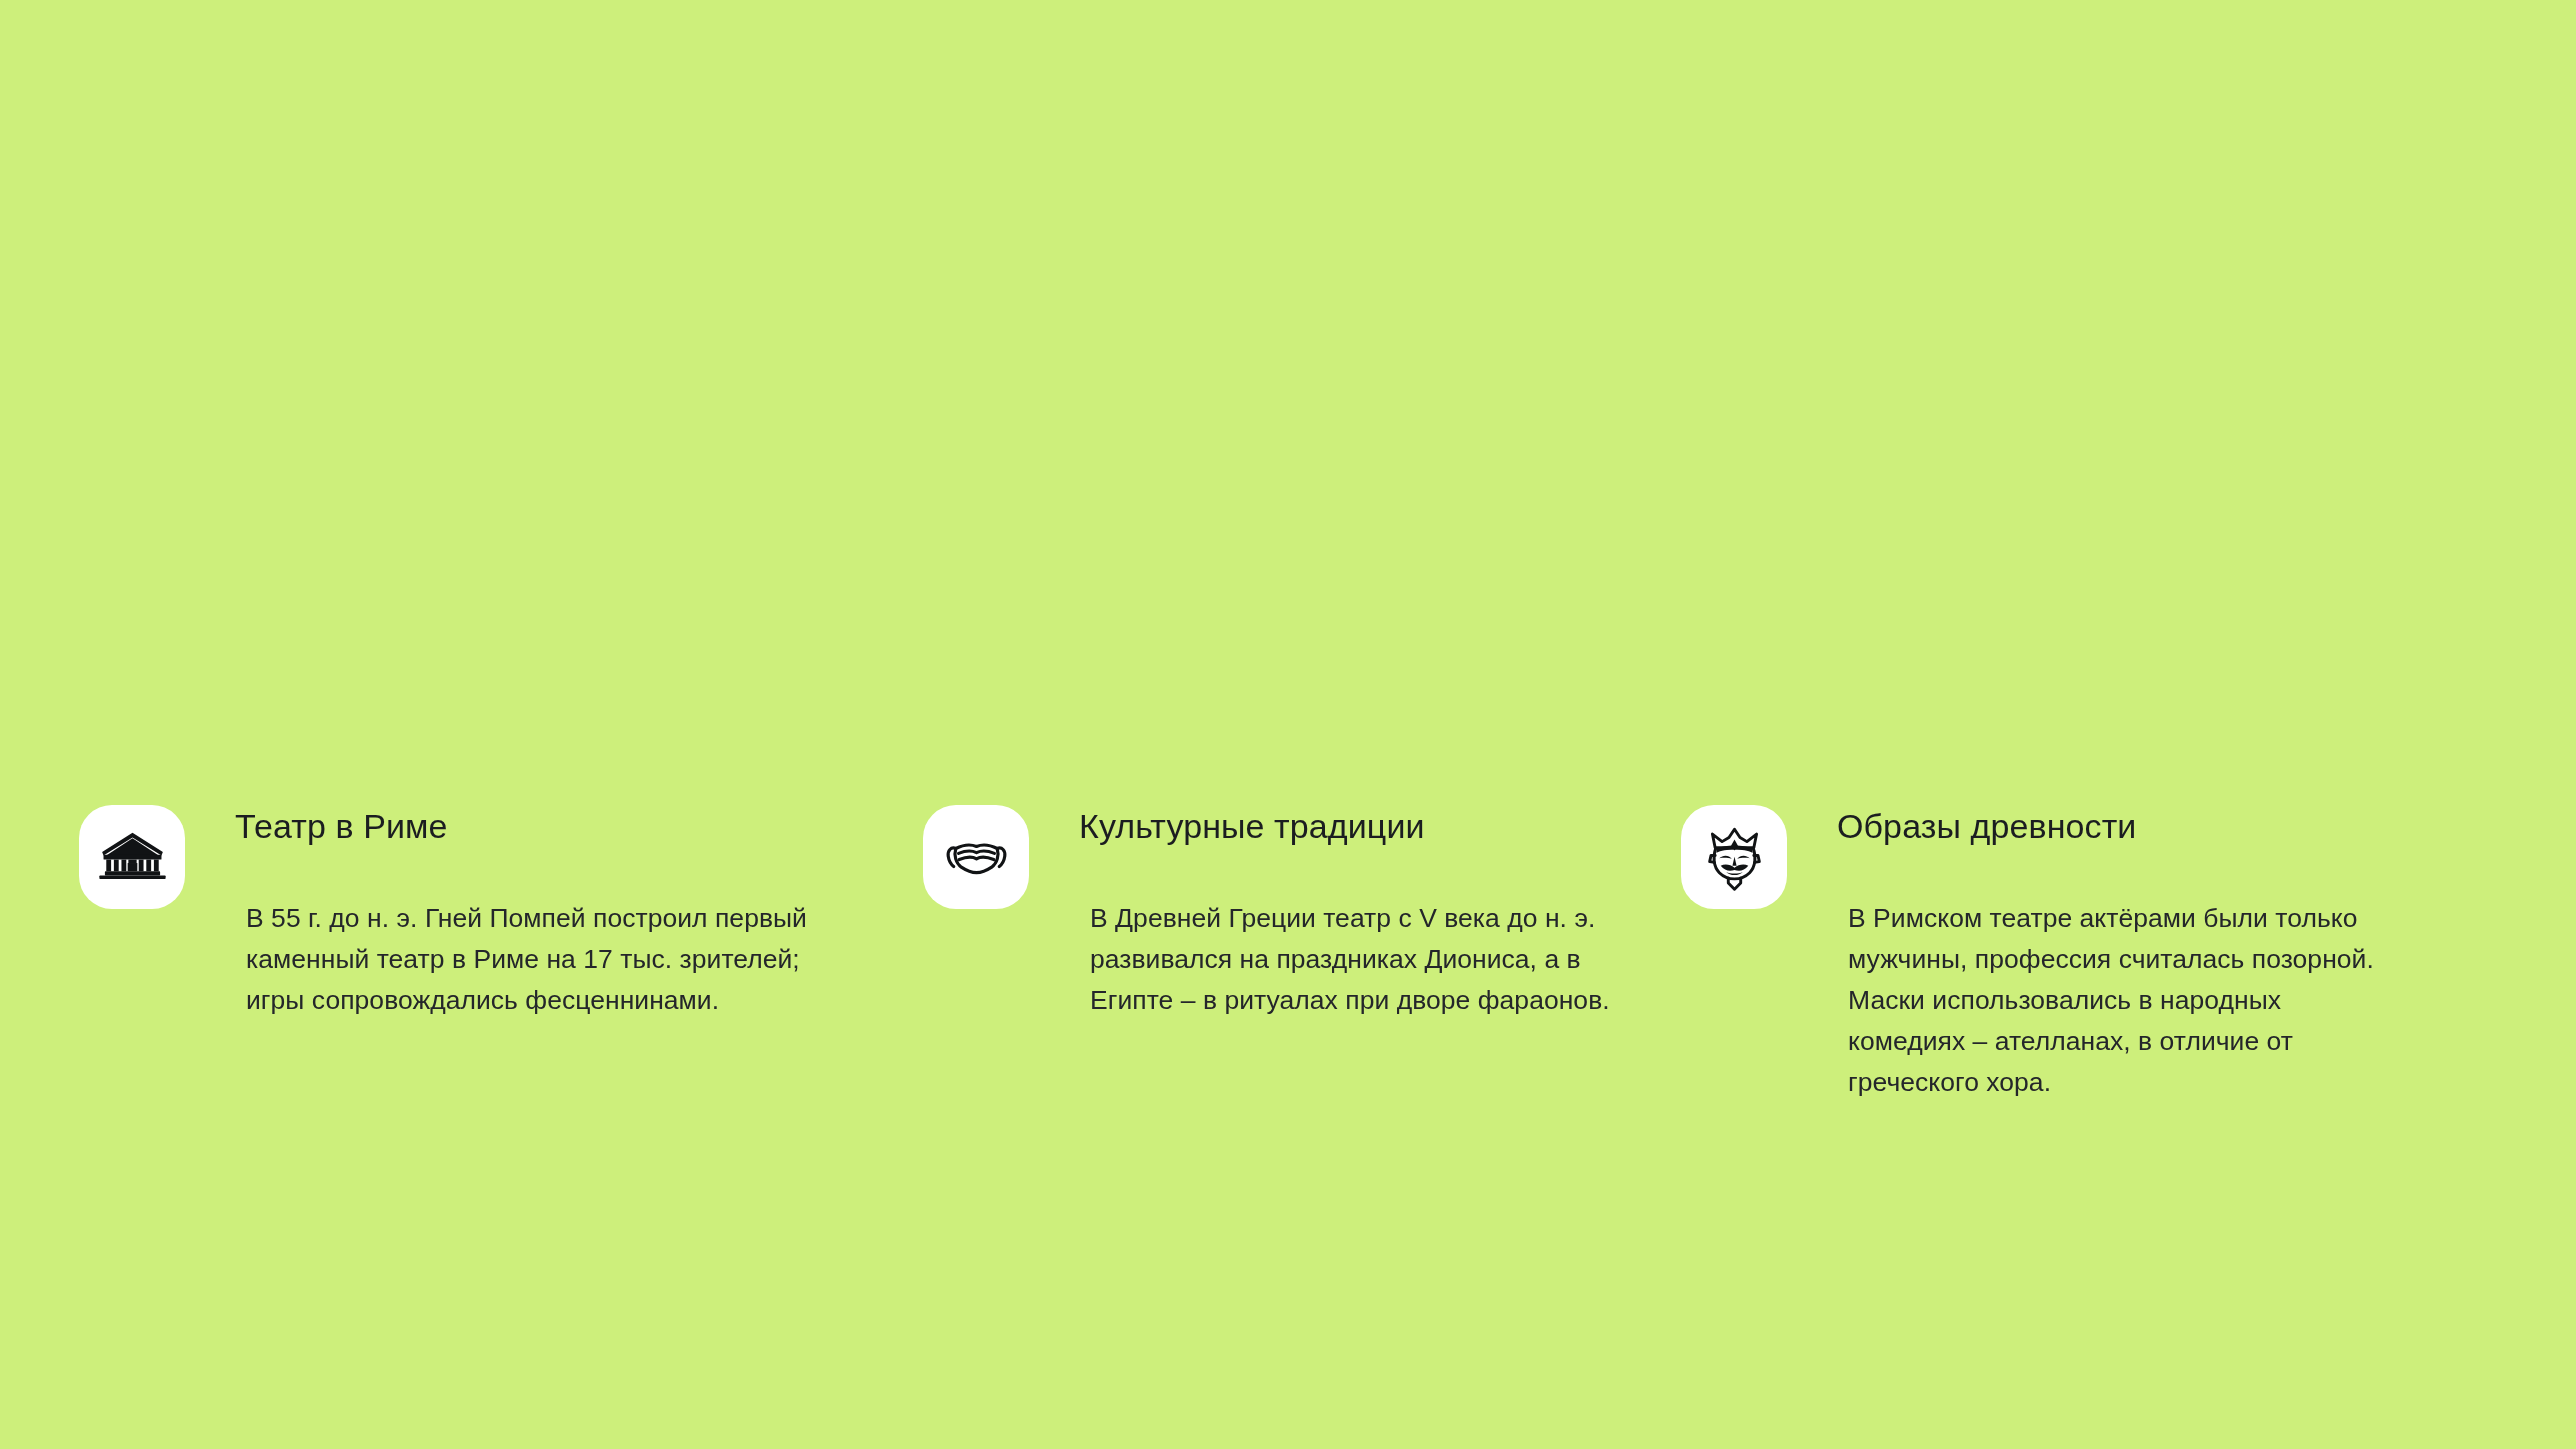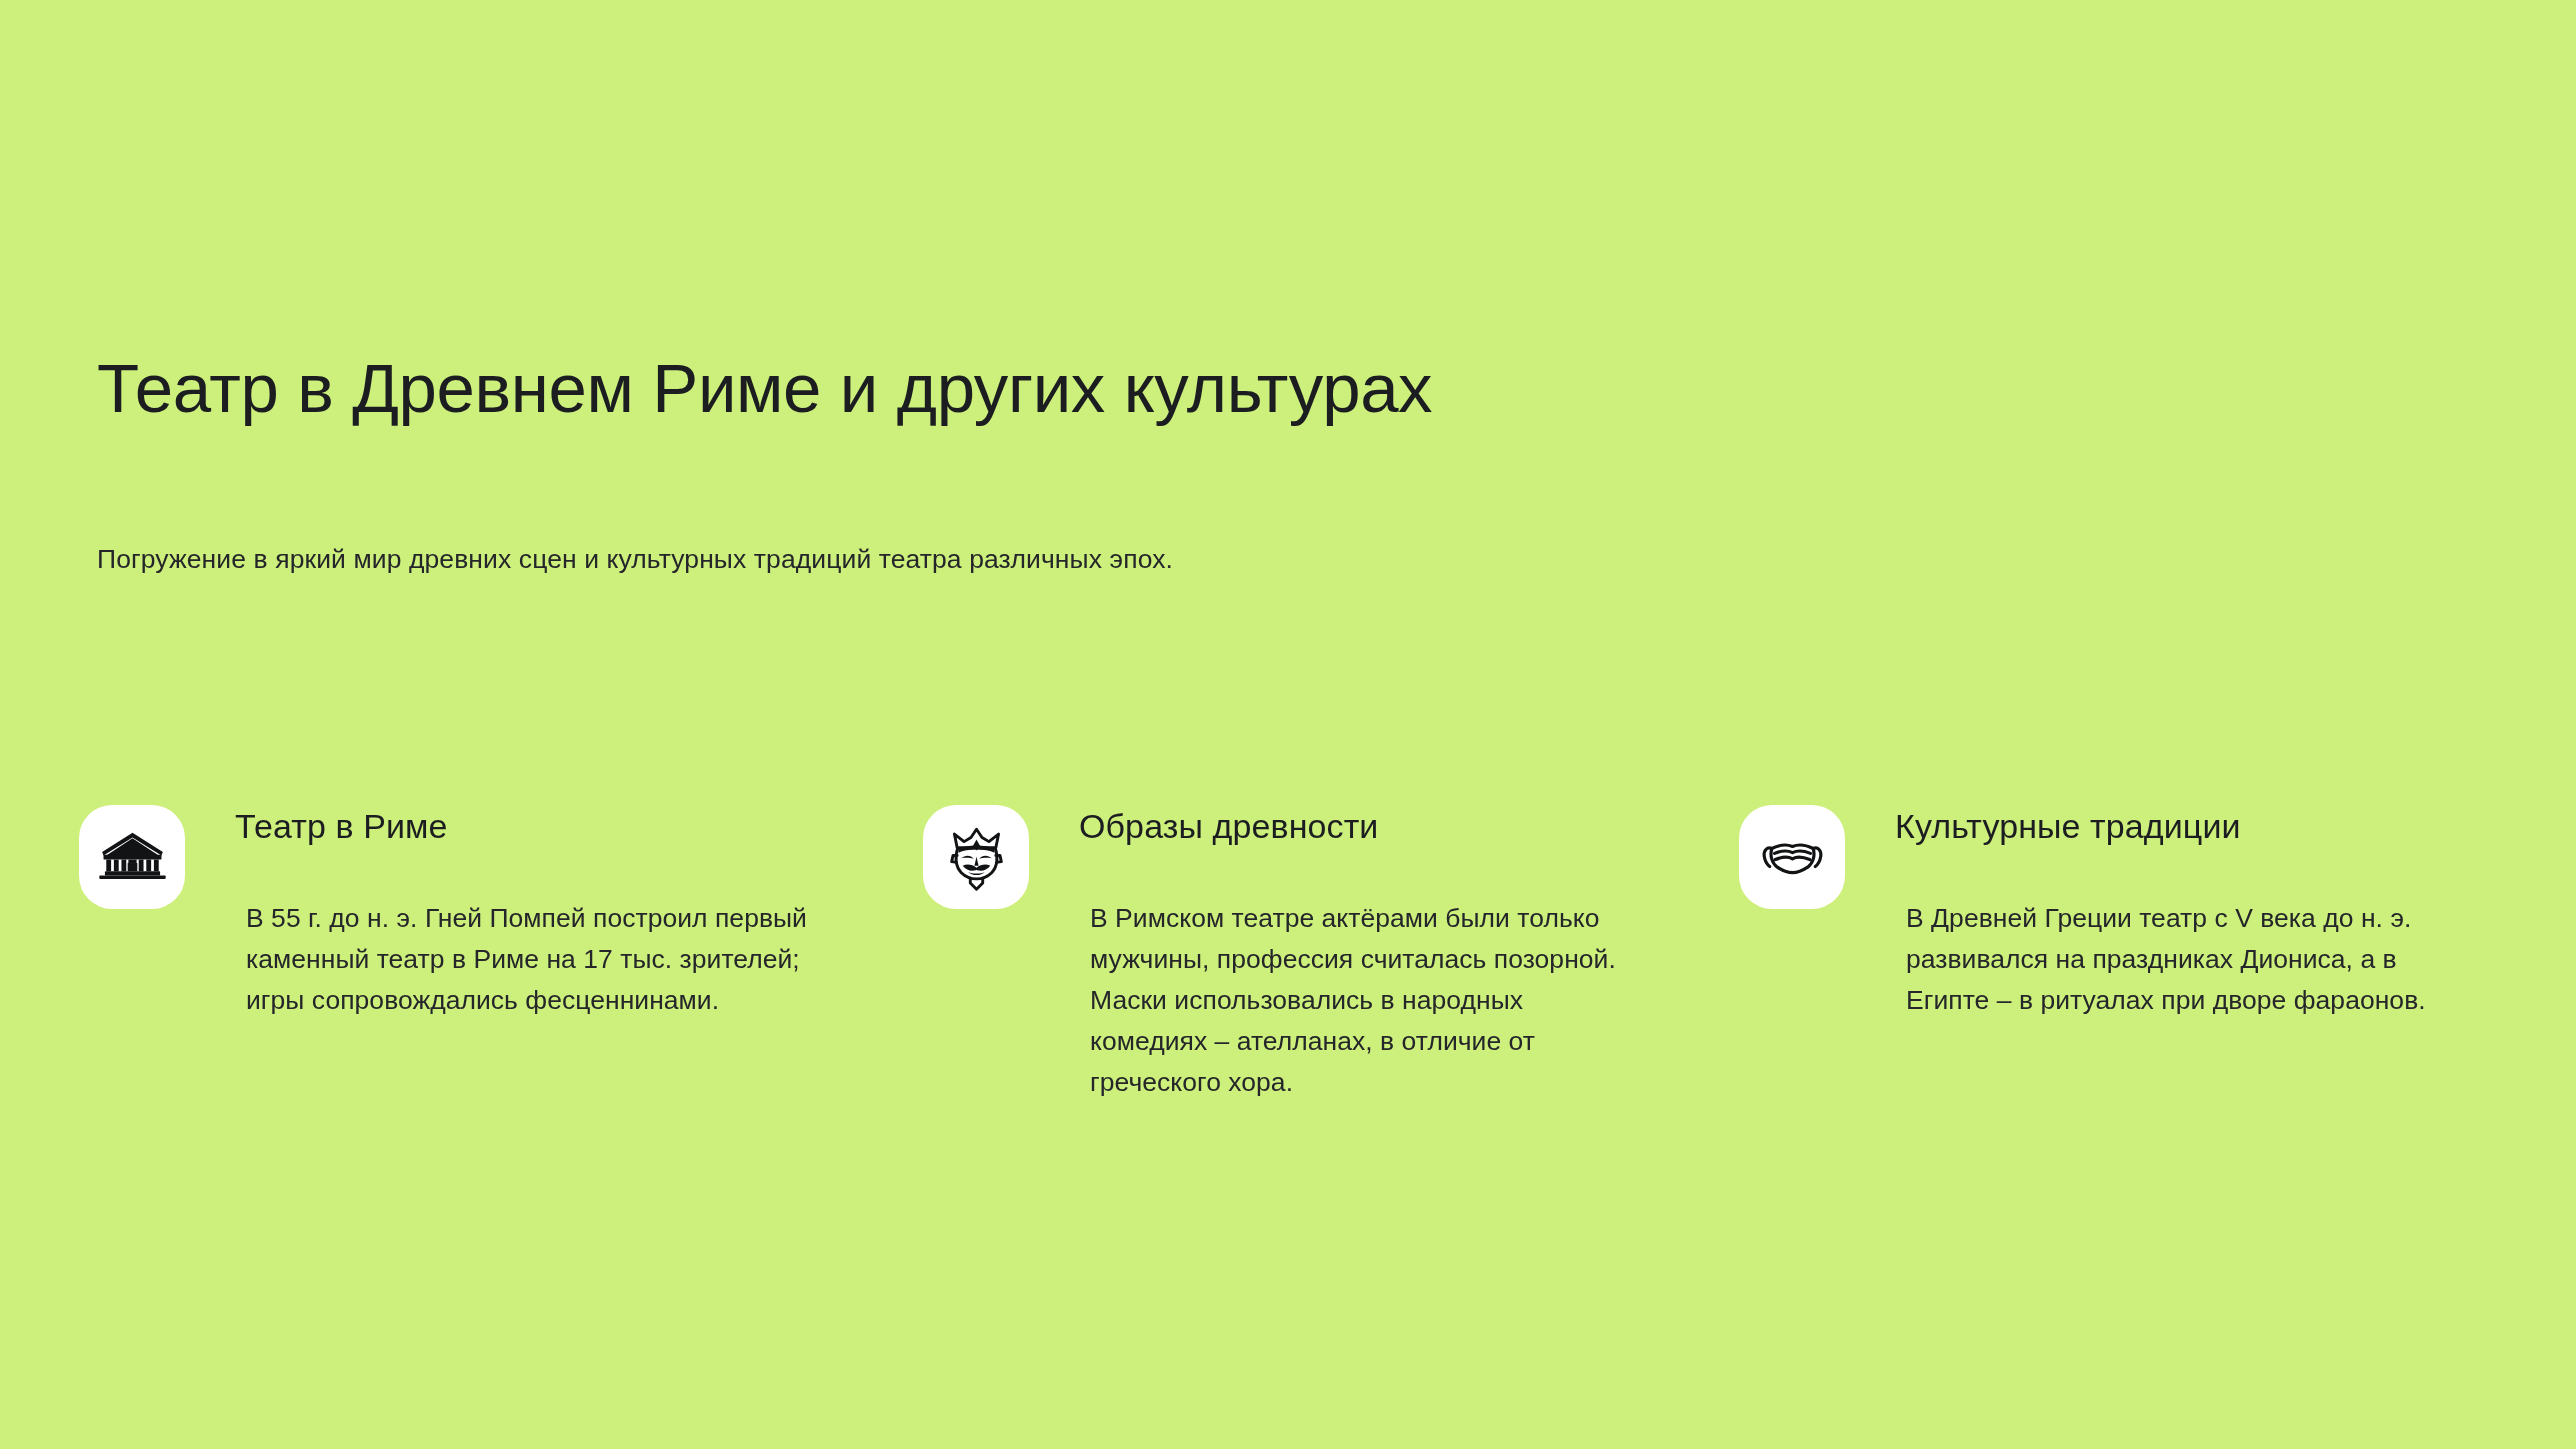--- a/index.html
+++ b/index.html
@@ -114,24 +114,20 @@
     font-weight: 400;
     color: #24262a;
     letter-spacing: 0.04px;
   }
 </style>
 </head>
 <body style="background: rgb(205, 239, 123);">
 
 <div class="slide">
 
-  <div class="header">
-    <h1 class="slide-title">Театр в Древнем Риме и других культурах</h1>
-    <p class="slide-subtitle">Погружение в яркий мир древних сцен и культурных традиций театра различных эпох.</p>
-  </div>
 
   <div class="cards">
 
     <div class="card card-1">
       <div class="icon-tile" style="background: rgb(255, 255, 255);">
         <span>
           <svg viewBox="0 0 100 100" aria-hidden="true">
             <g fill="#111315">
 
               <rect x="2" y="76" width="96" height="5" rx="1"></rect>
@@ -154,20 +150,43 @@
             </g>
           </svg>
         </span>
       </div>
       <div class="card-body">
         <h2 class="card-title">Театр в Риме</h2>
         <p class="card-text">В 55 г. до н. э. Гней Помпей построил первый каменный театр в Риме на 17 тыс. зрителей; игры сопровождались фесценнинами.</p>
       </div>
     </div>
 
+    <div class="card card-3">
+      <div class="icon-tile" style="background: rgb(255, 255, 255);">
+        <span>
+          <svg viewBox="0 0 100 100" aria-hidden="true">
+            <g fill="none" stroke="#111315" stroke-width="4.6" stroke-linejoin="round" stroke-linecap="round">
+
+              <path d="M20 37 C30 32 40 30 50 34 C60 30 70 32 80 37 C83 47 80 58 72 64 C63 70 55 72 50 72 C45 72 37 70 28 64 C20 58 17 47 20 37 Z"></path>
+
+              <path d="M24 44 C34 40 44 40 50 43 C56 40 66 40 76 44"></path>
+              <path d="M25 53 C35 49 45 49 50 52 C55 49 65 49 75 53"></path>
+
+              <path d="M20 37 C13 34 8 40 9 48 C10 55 13 60 17 63"></path>
+              <path d="M80 37 C87 34 92 40 91 48 C90 55 87 60 83 63"></path>
+            </g>
+          </svg>
+        </span>
+      </div>
+      <div class="card-body">
+        <h2 class="card-title">Культурные традиции</h2>
+        <p class="card-text">В Древней Греции театр с V века до н. э. развивался на праздниках Диониса, а в Египте – в ритуалах при дворе фараонов.</p>
+      </div>
+    </div>
+
     <div class="card card-2">
       <div class="icon-tile" style="background: rgb(255, 255, 255);">
         <span>
           <svg viewBox="0 0 100 100" aria-hidden="true">
             <g fill="none" stroke="#111315" stroke-width="4.2" stroke-linejoin="round" stroke-linecap="round">
 
               <path d="M22 36 L18 16 L32 27 L42 21 L50 9 L58 21 L68 27 L82 16 L78 36 Z"></path>
 
               <path d="M23 36 C18 50 20 64 28 72 C34 78 42 81 50 81 C58 81 66 78 72 72 C80 64 82 50 77 36 Z"></path>
 
@@ -192,38 +211,15 @@
             </g>
           </svg>
         </span>
       </div>
       <div class="card-body">
         <h2 class="card-title">Образы древности</h2>
         <p class="card-text">В Римском театре актёрами были только мужчины, профессия считалась позорной. Маски использовались в народных комедиях – ателланах, в отличие от греческого хора.</p>
       </div>
     </div>
 
-    <div class="card card-3">
-      <div class="icon-tile" style="background: rgb(255, 255, 255);">
-        <span>
-          <svg viewBox="0 0 100 100" aria-hidden="true">
-            <g fill="none" stroke="#111315" stroke-width="4.6" stroke-linejoin="round" stroke-linecap="round">
-
-              <path d="M20 37 C30 32 40 30 50 34 C60 30 70 32 80 37 C83 47 80 58 72 64 C63 70 55 72 50 72 C45 72 37 70 28 64 C20 58 17 47 20 37 Z"></path>
-
-              <path d="M24 44 C34 40 44 40 50 43 C56 40 66 40 76 44"></path>
-              <path d="M25 53 C35 49 45 49 50 52 C55 49 65 49 75 53"></path>
-
-              <path d="M20 37 C13 34 8 40 9 48 C10 55 13 60 17 63"></path>
-              <path d="M80 37 C87 34 92 40 91 48 C90 55 87 60 83 63"></path>
-            </g>
-          </svg>
-        </span>
-      </div>
-      <div class="card-body">
-        <h2 class="card-title">Культурные традиции</h2>
-        <p class="card-text">В Древней Греции театр с V века до н. э. развивался на праздниках Диониса, а в Египте – в ритуалах при дворе фараонов.</p>
-      </div>
-    </div>
-
   </div>
 </div>
 
 
 </body></html>

